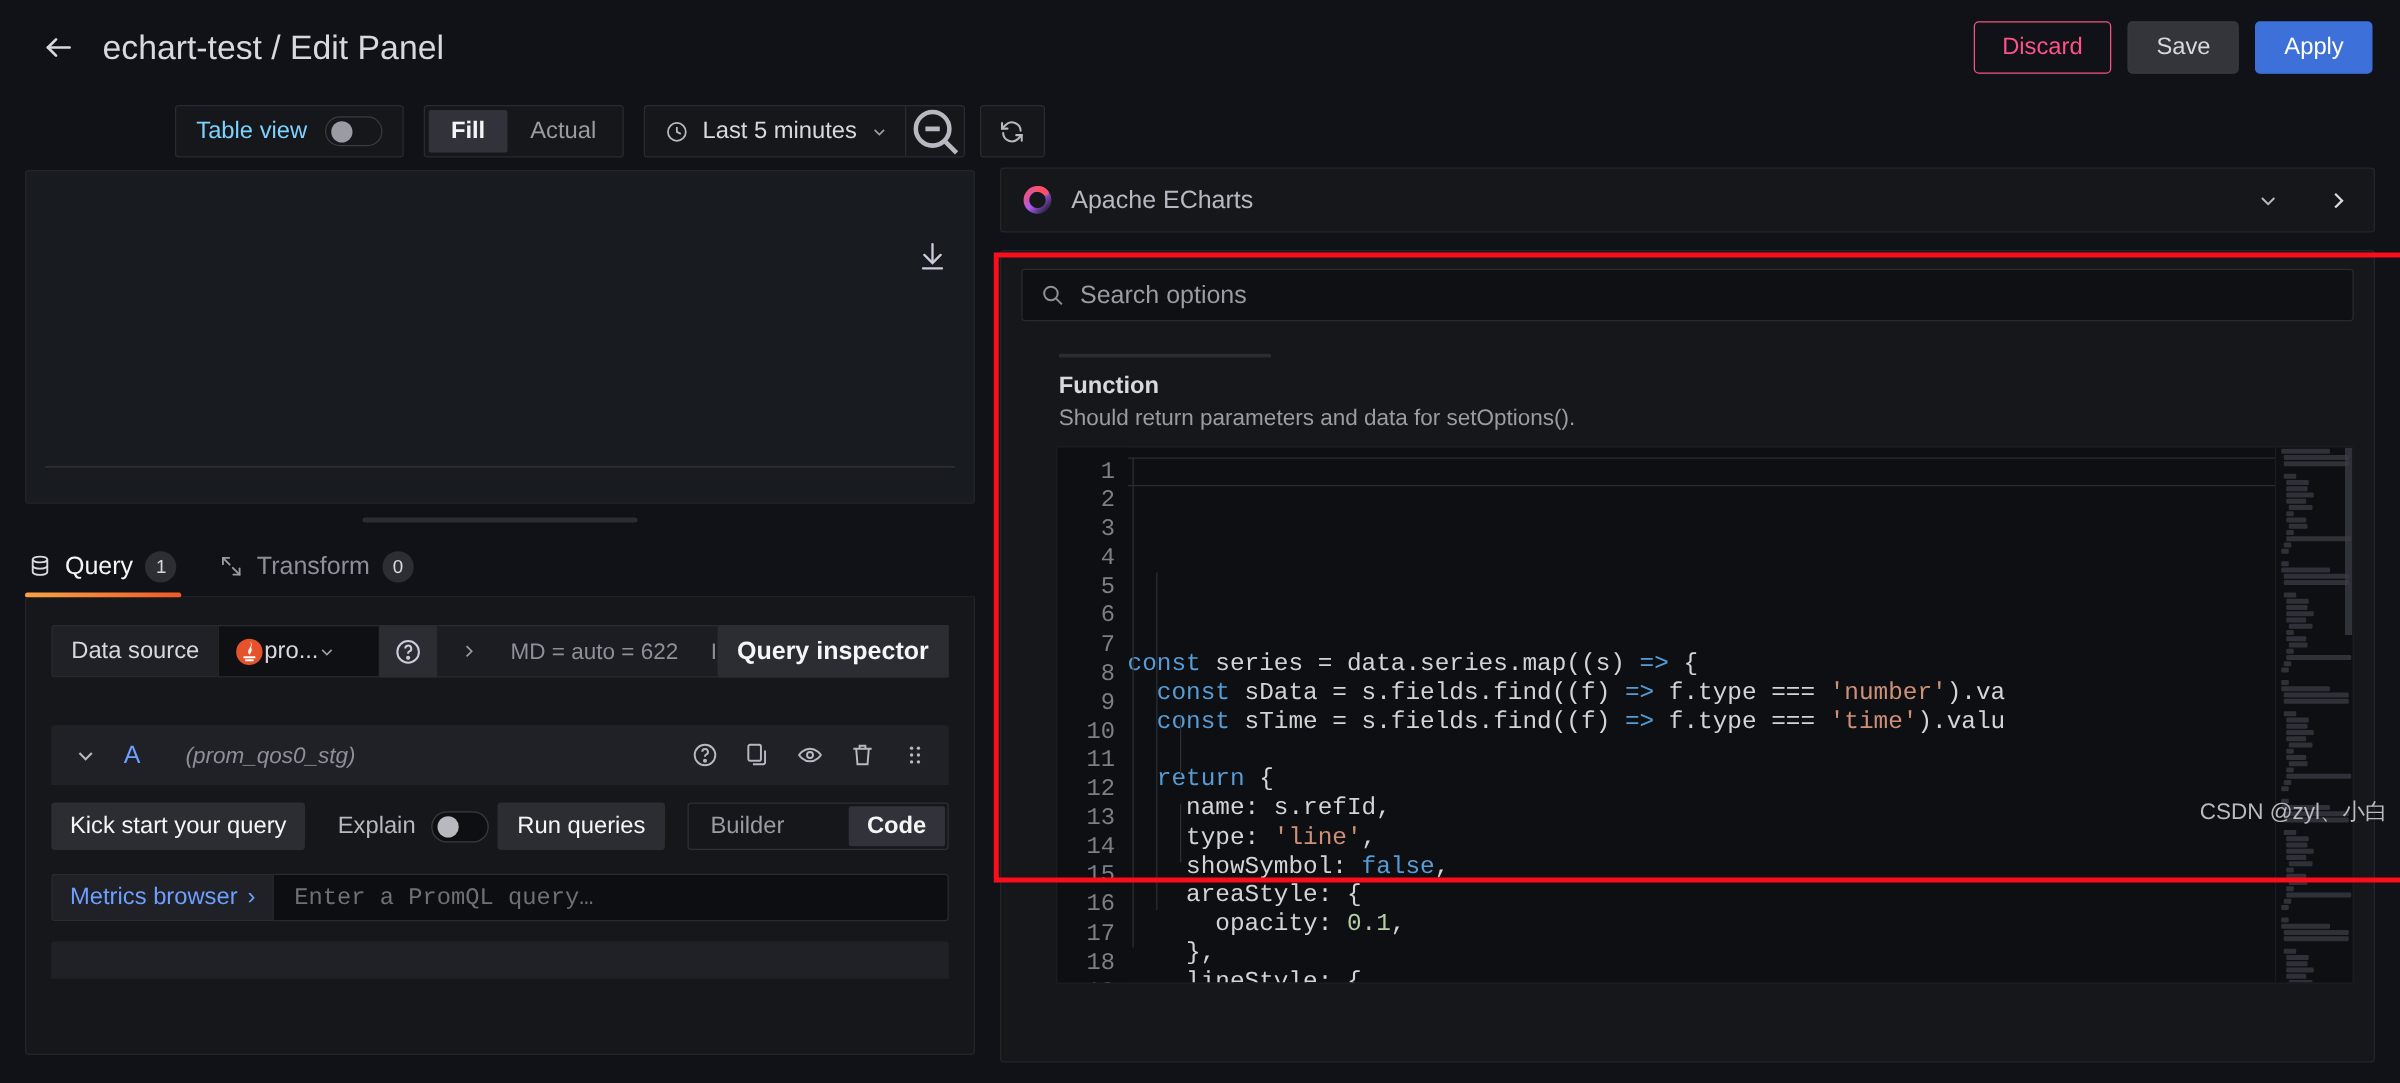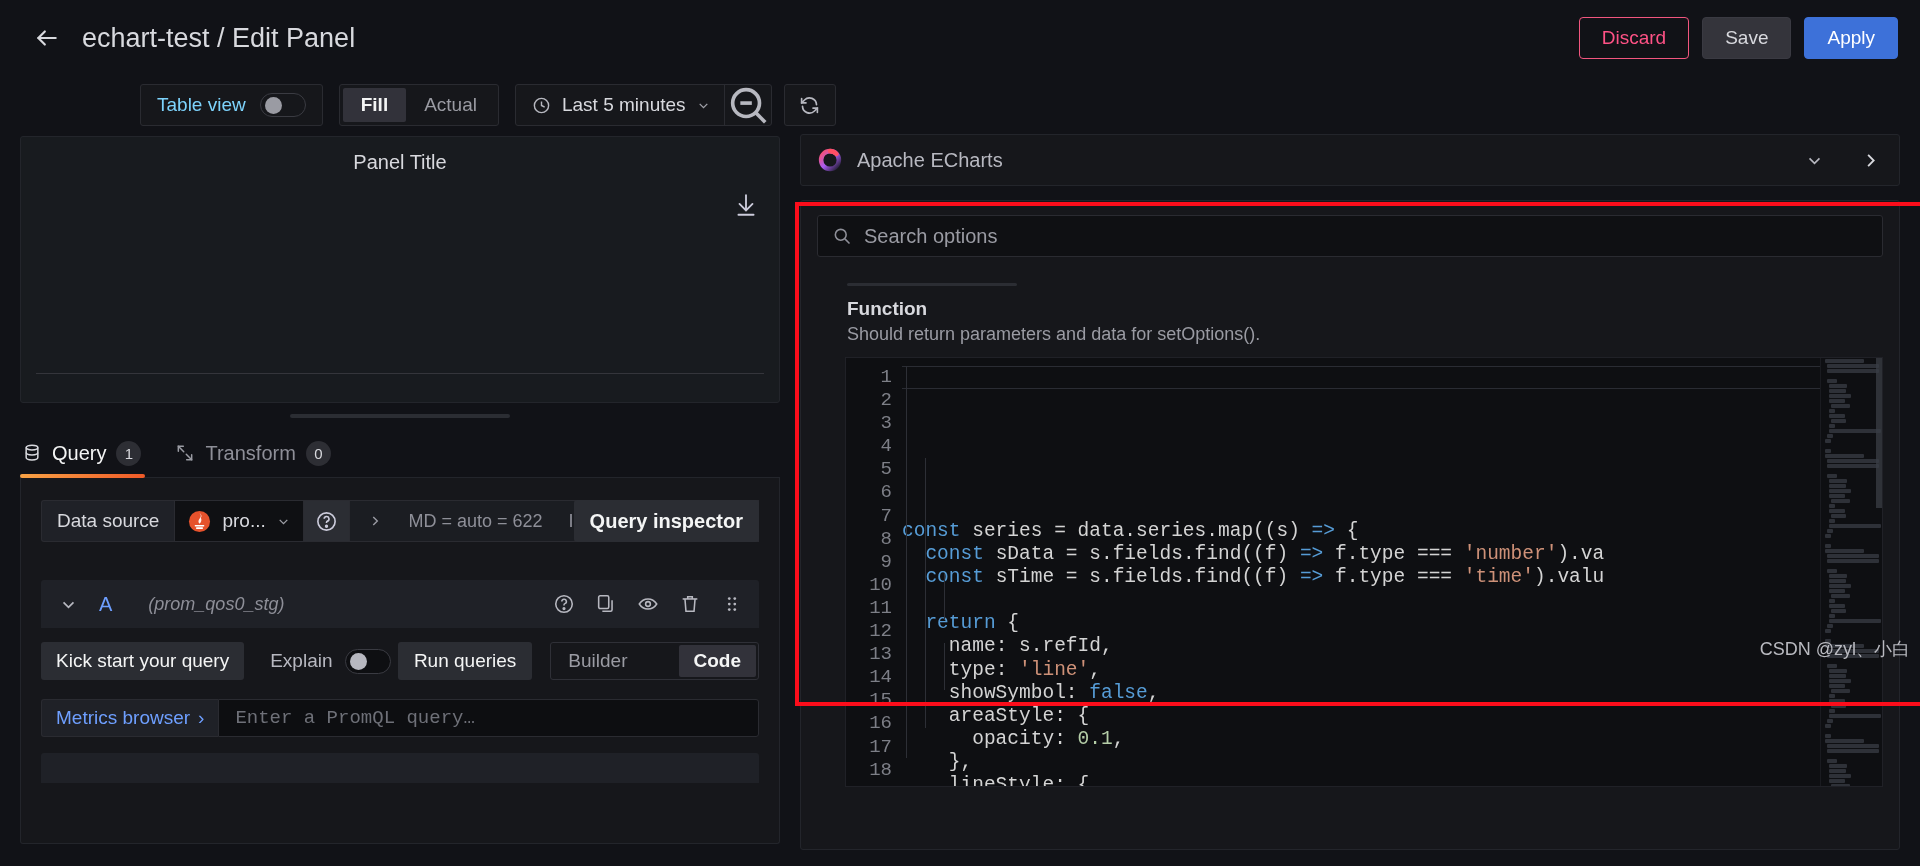--- a/index.html
+++ b/index.html
@@ -128,21 +128,21 @@
     padding: 22px 20px 0 20px; height: 366px; position: relative;
   }
   .ds-row { display: flex; align-items: center; height: 42px; }
   .ds-label {
     height: 42px; padding: 0 15px; display: flex; align-items: center; font-size: 19px;
     background: #1f2127; border: 1px solid #2a2b31; border-right: none;
     border-radius: 3px 0 0 3px; color: #d8d9de;
   }
   .ds-picker {
     height: 42px; min-width: 130px; background: #0f1013; border: 1px solid #2a2b31;
-    display: flex; align-items: center; gap: 11px; padding: 0 11px 0 13px; cursor: pointer;
+    display: flex; align-items: center; padding: 0 11px 0 13px; cursor: pointer;
   }
   .prom-logo { width: 23px; height: 23px; flex: 0 0 auto; }
   .ds-name { font-size: 19px; color: #d8d9de; }
   .help-btn {
     width: 46px; height: 42px; background: #2b2d33; border: 1px solid #2a2b31; border-left: none;
     display: flex; align-items: center; justify-content: center; cursor: pointer; color: #ccccdc;
   }
   .opts-bar {
     height: 42px; background: #1b1d22; border: 1px solid #2a2b31; border-left: none;
     display: flex; align-items: center; gap: 26px; padding: 0 18px; flex: 1 1 auto;
@@ -347,21 +347,20 @@
           <polyline points="21,20 21,15 16,15"></polyline>
       </svg>
     </div>
   </div>
 
   <div class="body-split">
 
     <div class="left-pane">
 
       <div class="panel-card">
-        <div class="panel-title">Panel Title</div>
         <div class="panel-download">
           <svg viewBox="0 0 24 24" fill="none" stroke="currentColor" stroke-width="1.7" stroke-linecap="round">
             <line x1="12" y1="3" x2="12" y2="16"></line>
               <polyline points="6,11 12,17 18,11"></polyline>
               <line x1="5" y1="21" x2="19" y2="21"></line>
           </svg>
         </div>
         <div class="panel-axis"></div>
       </div>
       <div class="panel-resize"></div>

